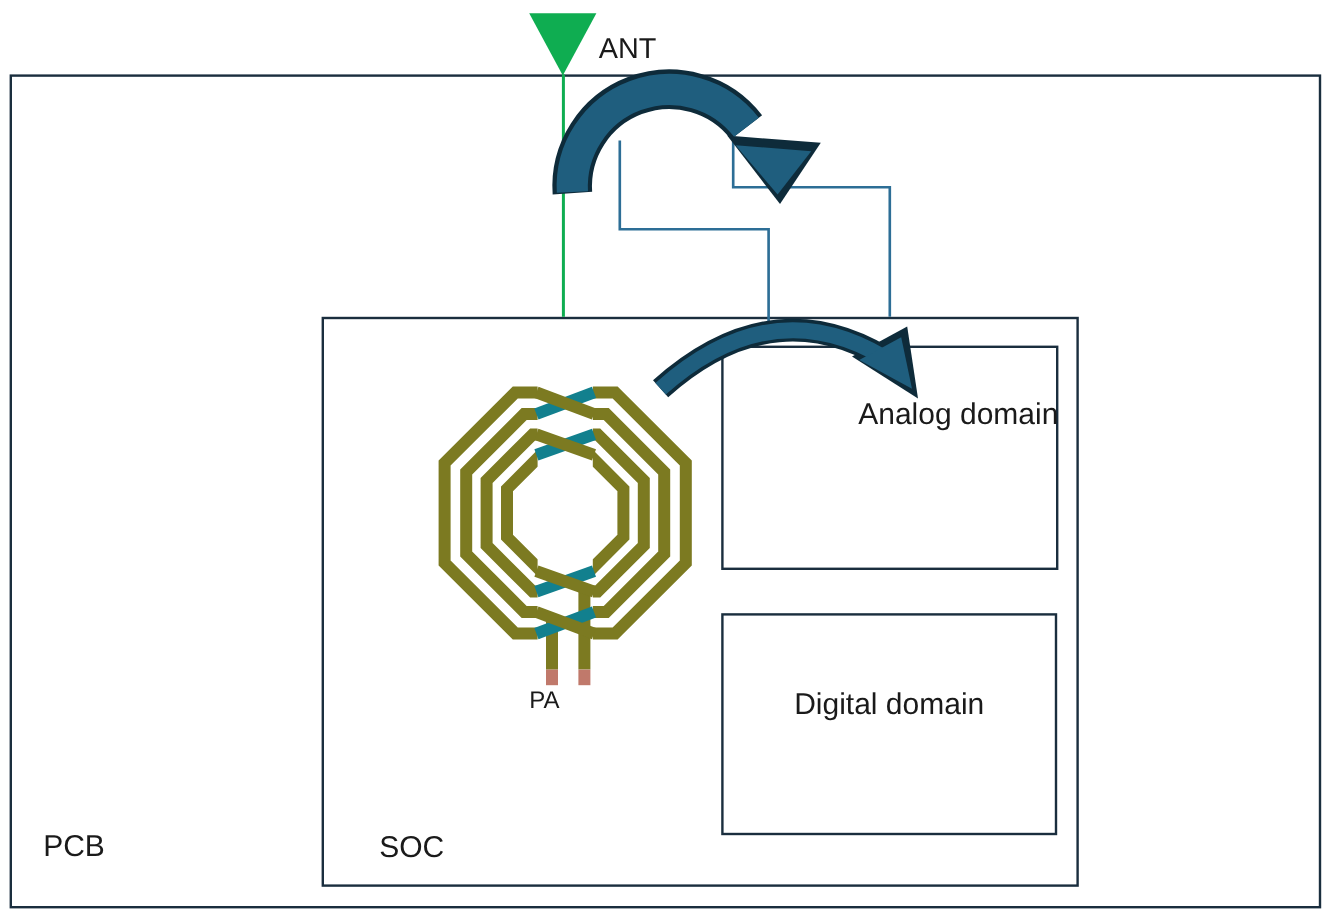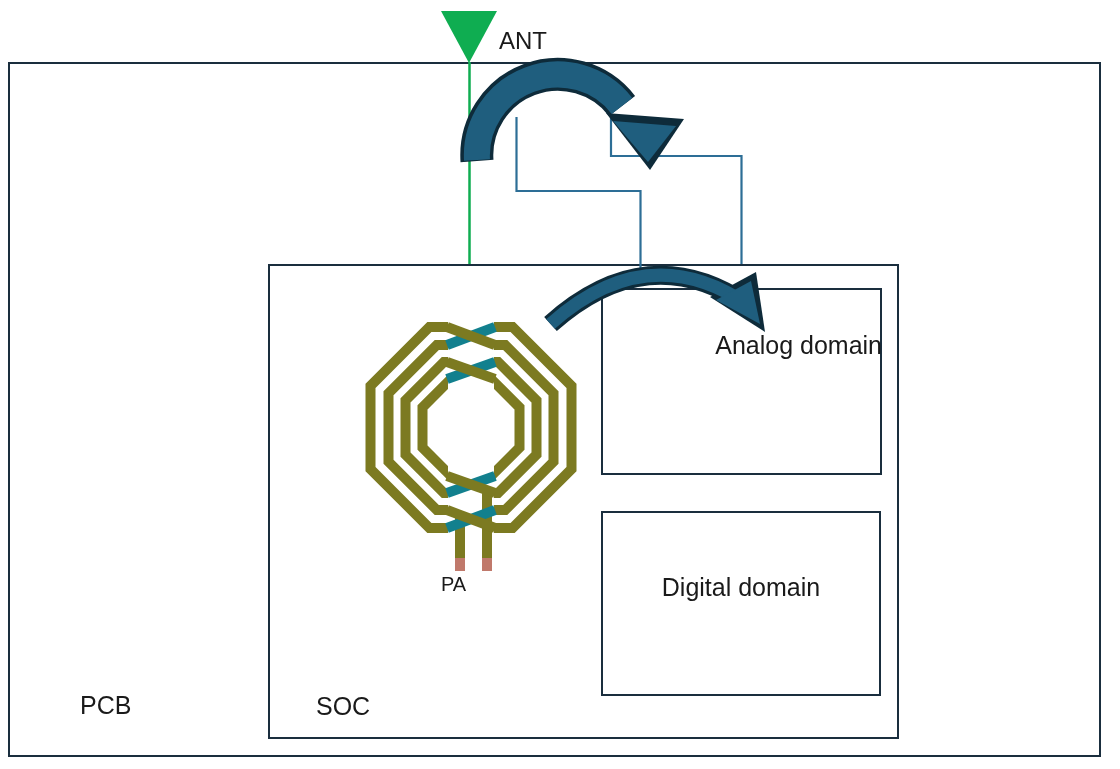--- a/index.html
+++ b/index.html
@@ -16,21 +16,21 @@
   *{margin:0;padding:0;box-sizing:border-box;}
   html,body{width:1120px;height:769px;background:#ffffff;overflow:hidden;}
   body{position:relative;font-family:"Liberation Sans",sans-serif;color:var(--text-color);}
   .box{position:absolute;border:2px solid var(--box-border);background:transparent;}
   #pcb-box{left:8px;top:62px;width:1093px;height:695px;border-width:2.5px;}
   #soc-box{left:268px;top:264px;width:631px;height:475px;}
   #analog-box{left:601px;top:288px;width:281px;height:187px;}
   #digital-box{left:601px;top:511px;width:280px;height:185px;}
   .label{position:absolute;white-space:nowrap;}
   #ant-label{left:499px;top:27px;font-size:24px;}
-  #pcb-label{left:36px;top:691px;font-size:25px;margin-left:44px;}
+  #pcb-label{left:36px;top:691px;font-size:25px;}
   #soc-label{left:316px;top:692px;font-size:25px;text-align:center;}
   #pa-label{left:441px;top:573px;width:60px;text-align:left;font-size:20px;}
   #analog-label{left:601px;top:331px;width:281px;text-align:right;font-size:25px;}
   #digital-label{left:601px;top:553px;width:280px;text-align:center;font-size:25px;margin-top:20px;}
   #overlay{position:absolute;left:0;top:0;width:1120px;height:769px;pointer-events:none;z-index:5;}
   .green-stroke{stroke:var(--antenna-green);}
   .green-fill{fill:var(--antenna-green);}
   .sig{stroke:var(--signal-line-blue);stroke-width:2.2;fill:none;}
   .arrow-dark{stroke:var(--arrow-outline);fill:none;}
   .arrow-teal{stroke:var(--arrow-teal);fill:none;}

